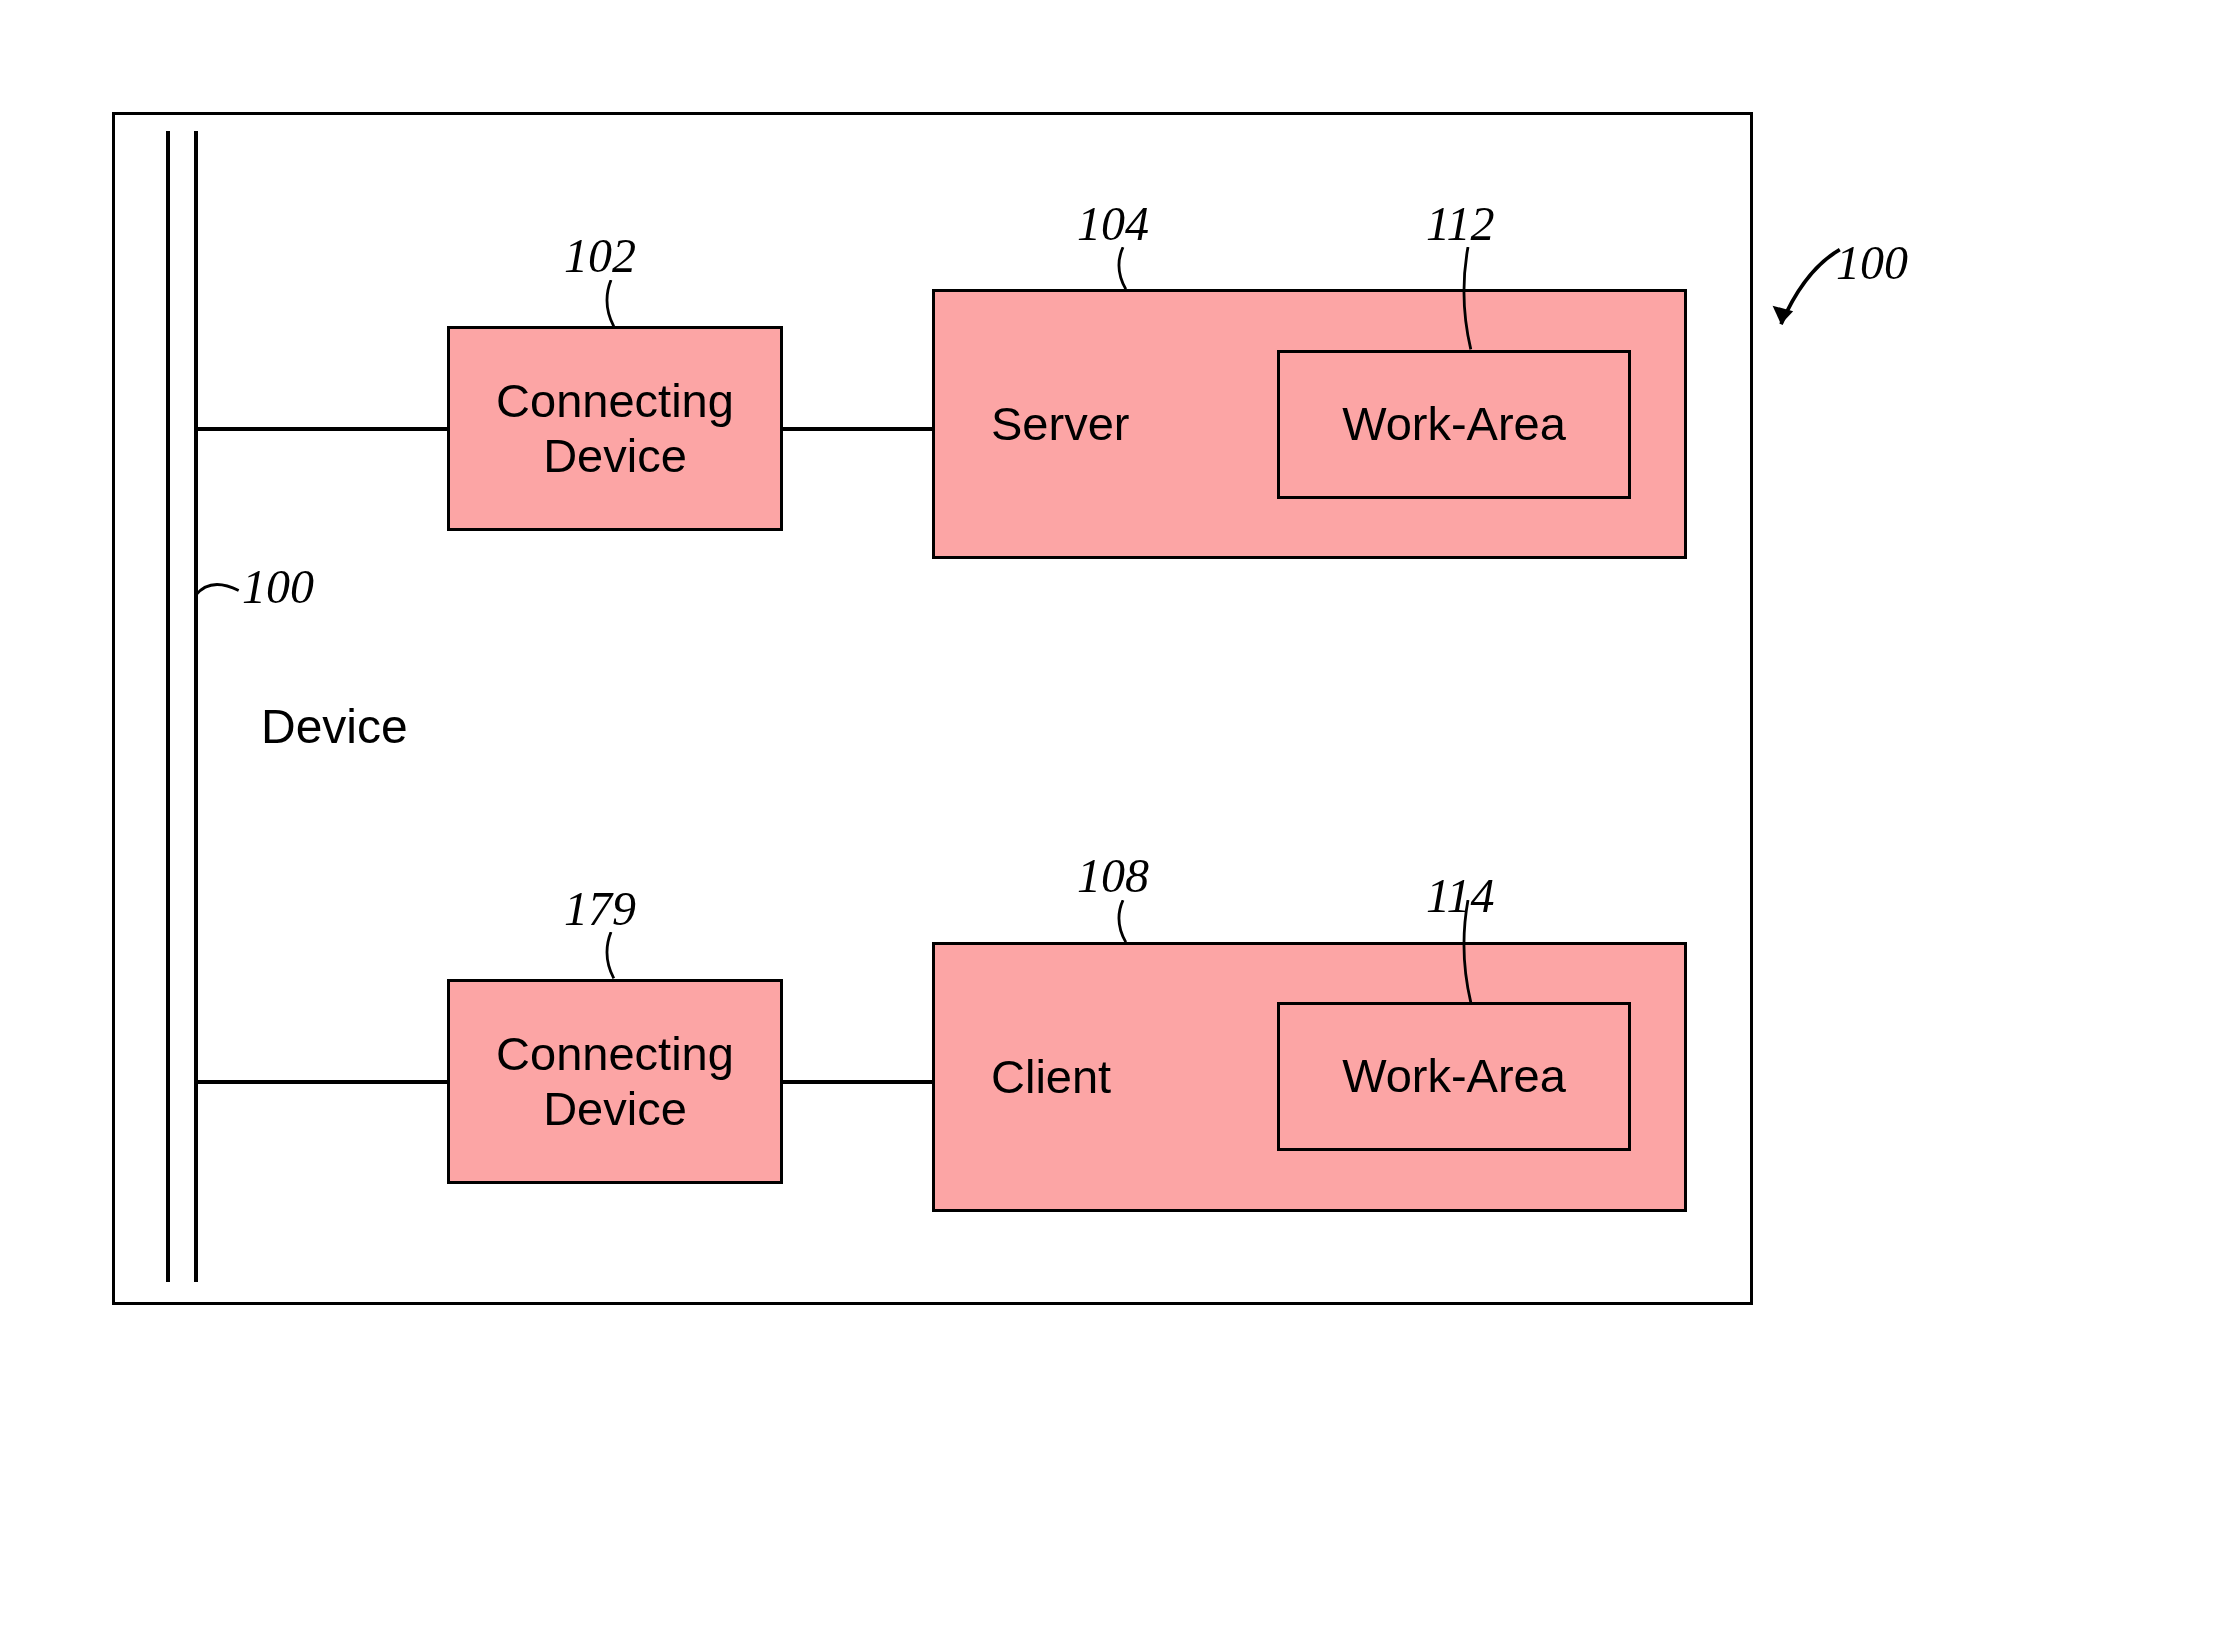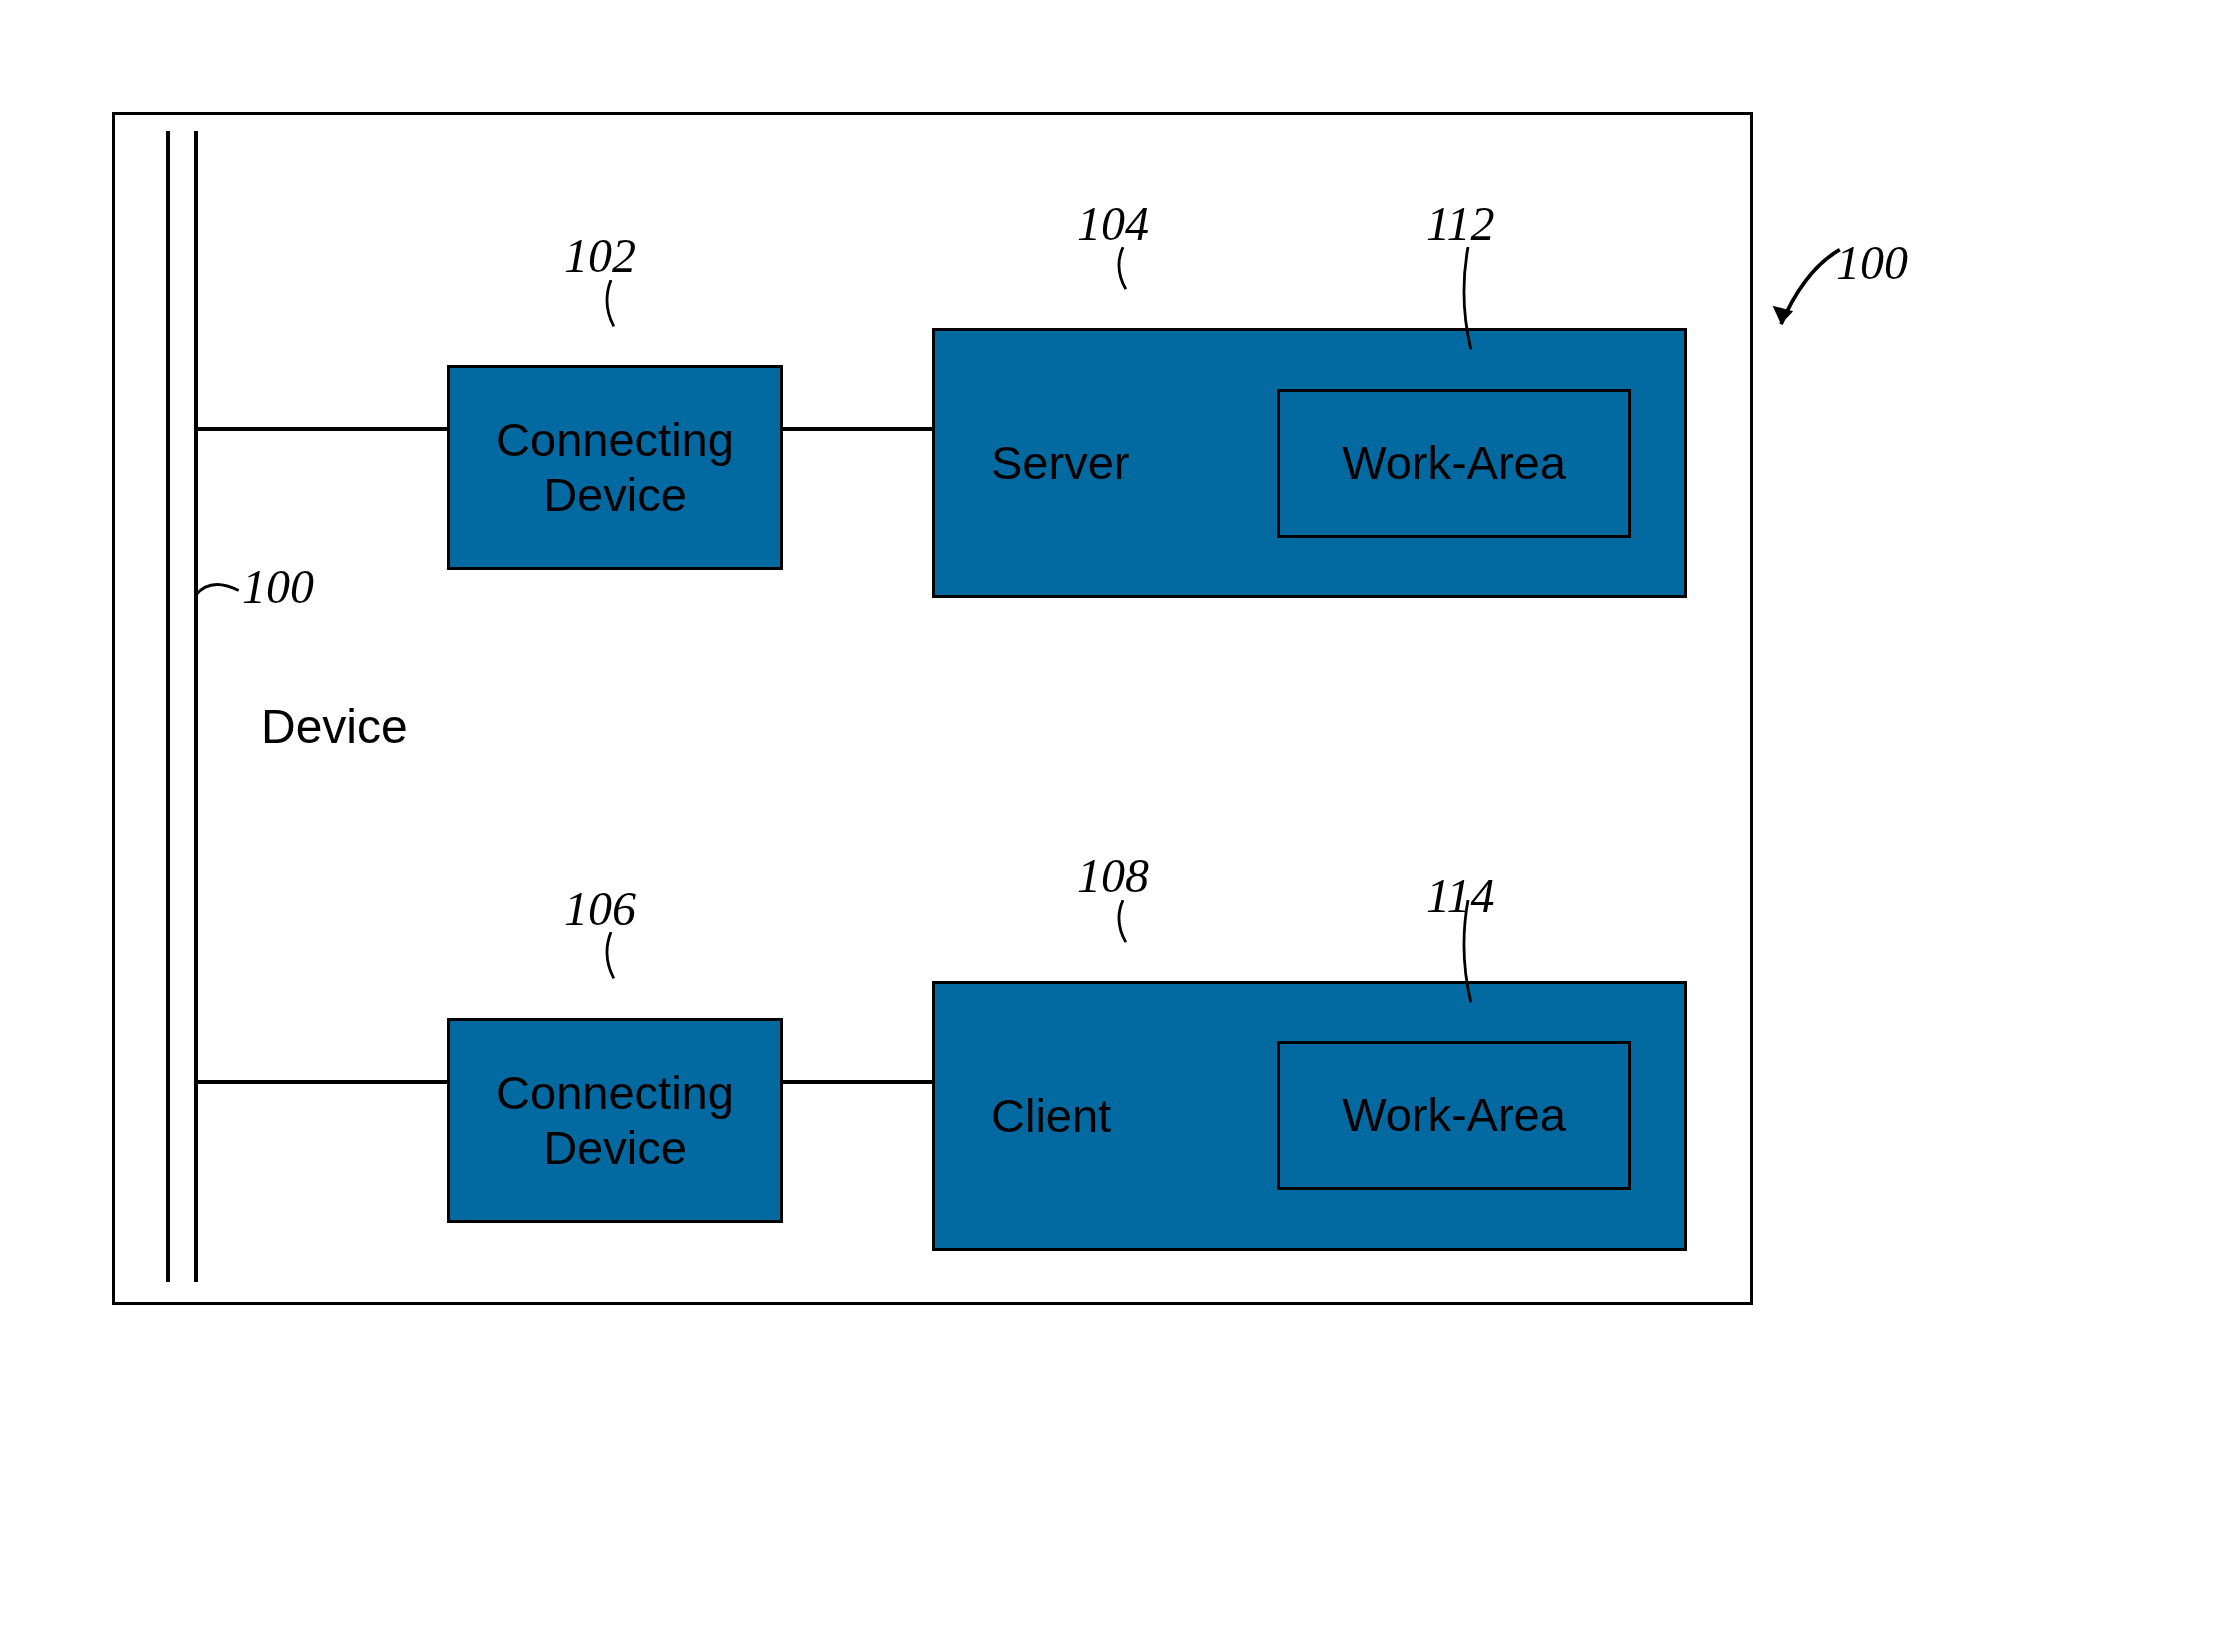--- a/index.html
+++ b/index.html
@@ -10,27 +10,26 @@
   }
   .canvas {
     position: relative;
     width: 2231px;
     height: 1646px;
     background: #ffffff;
   }
   .box {
     position: absolute;
     border: 3.7px solid #000;
-    background: #0369a1;
+    background: #fca5a5;
     display: flex;
     align-items: center;
     justify-content: center;
     text-align: center;
     box-sizing: border-box;
-    margin-top: 39px;
   }
   .outer-frame {
     position: absolute;
     border: 3.7px solid #000;
     box-sizing: border-box;
     background: transparent;
   }
   .network-line {
     position: absolute;
     background: #000;
@@ -104,21 +103,21 @@
   </div>
   <div class="label-num" style="left:1426px; top:196px;">112</div>
   <svg class="tick" style="left:1454px; top:247px; width:28px; height:107px;" viewBox="0 0 30 115" width="28" height="107">
     <path d="M 15 0 Q 5 55 18 110" stroke="#000" stroke-width="3" fill="none"></path>
   </svg>
 
   <div class="box" style="left:447px; top:979px; width:336px; height:205px;">
     <div class="box-text" style="white-space:pre-line;">Connecting
 Device</div>
   </div>
-  <div class="label-num" style="left:564px; top:881px;">106</div>
+  <div class="label-num" style="left:564px; top:881px;">179</div>
   <svg class="tick" style="left:597px; top:932px; width:28px; height:51px;" viewBox="0 0 30 55" width="28" height="51">
     <path d="M 15 0 Q 5 25 18 50" stroke="#000" stroke-width="3" fill="none"></path>
   </svg>
 
   <div class="connector" style="left:198px; top:1080px; width:250px; height:3.7px;"></div>
 
   <div class="box" style="left:932px; top:942px; width:755px; height:270px; justify-content:flex-start; padding-left:56px;">
     <div class="box-text">Client</div>
   </div>
   <div class="label-num" style="left:1077px; top:848px;">108</div>

